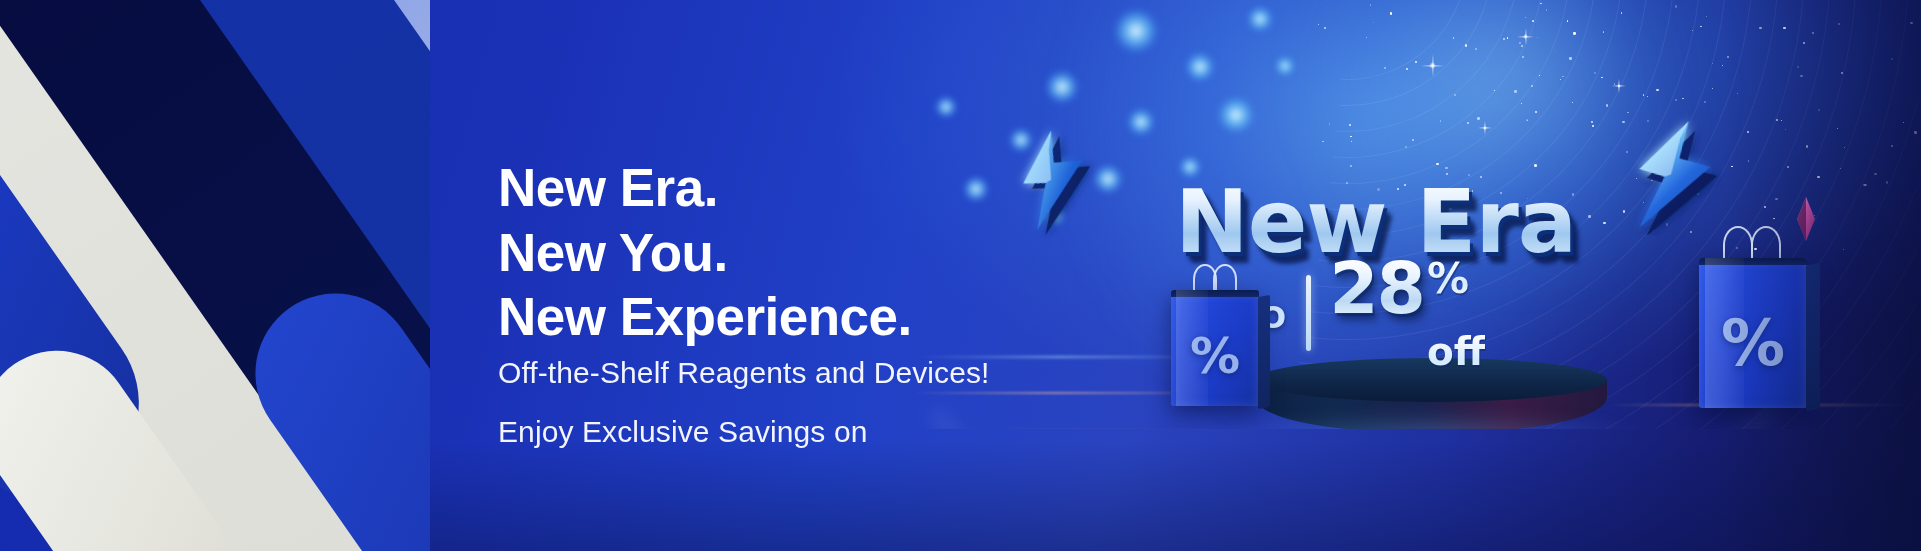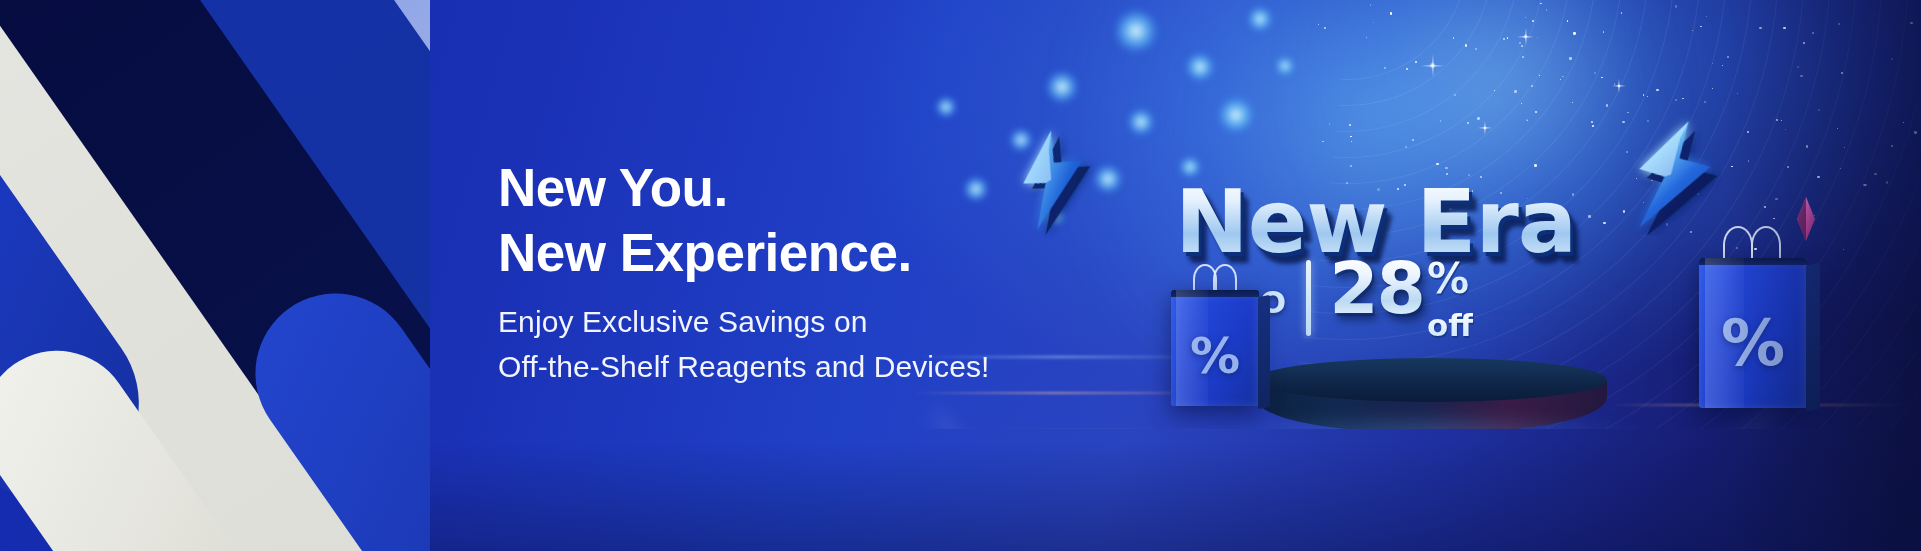--- a/index.html
+++ b/index.html
@@ -268,21 +268,21 @@
   .pct-wrap{ display:flex; flex-direction:column; align-items:flex-start; margin-left:3px; }
   .pct{
     font-size:42px; font-weight:700; line-height:1;
     font-family:"DejaVu Sans", sans-serif;
     background:linear-gradient(180deg,#ffffff 0%, #d6eaff 60%, #f0f8ff 100%);
     -webkit-background-clip:text; background-clip:text;
     color:transparent; -webkit-text-fill-color:transparent;
     filter:drop-shadow(1px 2px 0 rgba(10,40,100,0.5));
   }
   .off{
-    margin-top:10px; font-size:31px; font-weight:700; line-height:1;
+    margin-top:32px; font-size:39px; font-weight:700; line-height:1;
     font-family:"DejaVu Sans", sans-serif;
     background:linear-gradient(180deg,#ffffff 0%, #d8ecff 70%);
     -webkit-background-clip:text; background-clip:text;
     color:transparent; -webkit-text-fill-color:transparent;
     filter:drop-shadow(1px 2px 0 rgba(10,40,100,0.5));
   }
 
   
   .bag{ position:absolute; z-index:8; }
   .bag-body{
@@ -722,19 +722,20 @@
         </div>
       </div>
     </div>
 
   </div>
 
   <div class="vignette-r"></div>
   <div class="vignette-b"></div>
 
   <div class="copy">
+    <div class="headline">New Era.</div>
     <div class="headline">New You.</div>
     <div class="headline">New Experience.</div>
+    <div class="subcopy" style="margin-top:2px;">Off-the-Shelf Reagents and Devices!</div>
     <div class="subcopy">Enjoy Exclusive Savings on</div>
-    <div class="subcopy" style="margin-top:2px;">Off-the-Shelf Reagents and Devices!</div>
   </div>
 
 </div>
 
 </body></html>

